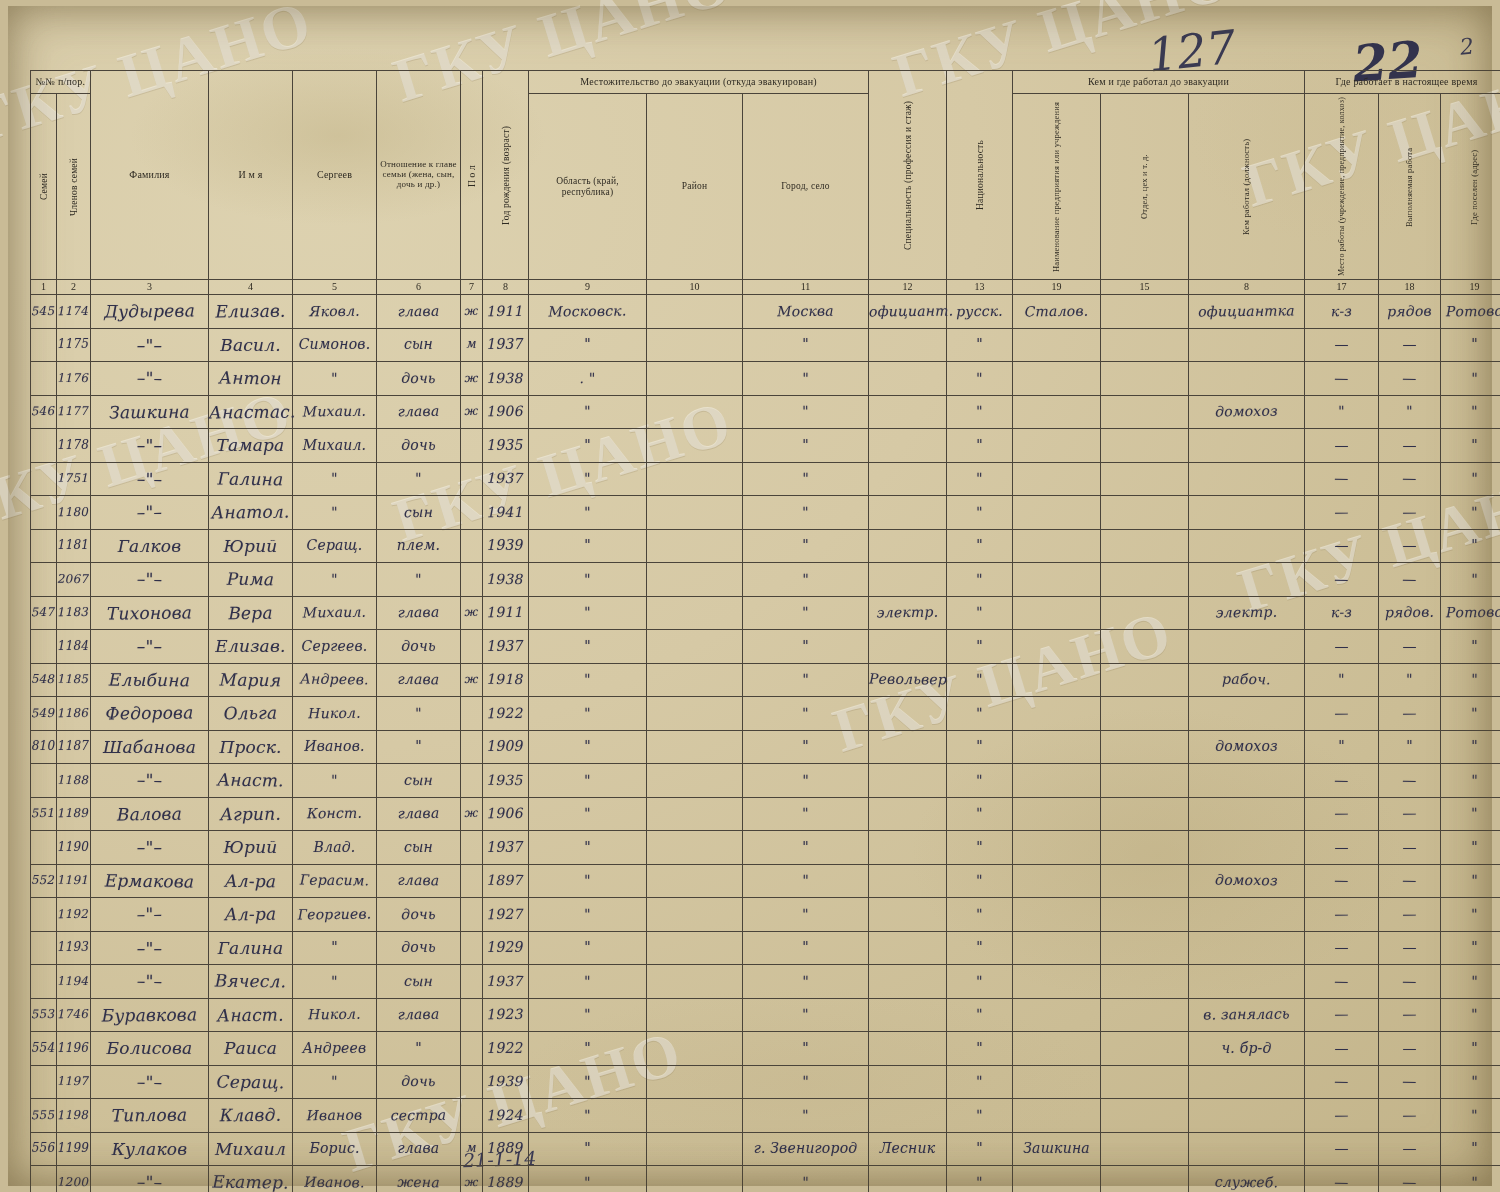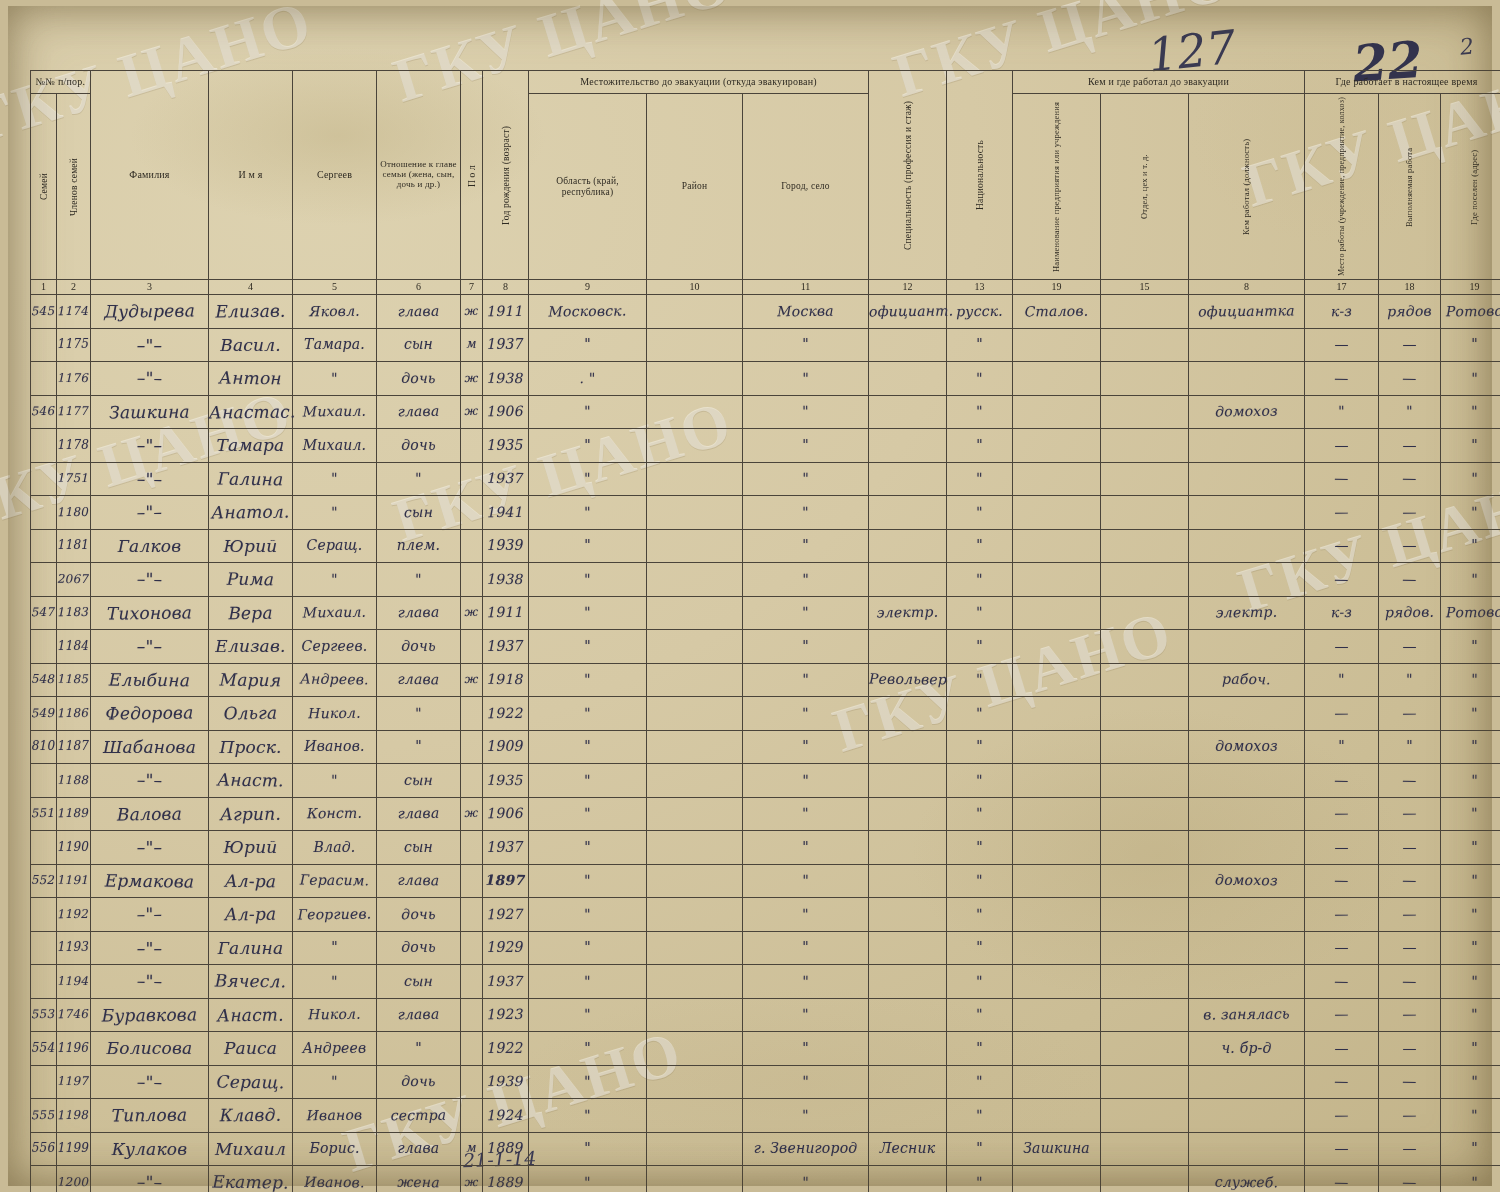--- a/index.html
+++ b/index.html
@@ -274,21 +274,21 @@
           <td>
             <span class="hw xs" style="transform: rotate(0deg);">1175</span>
           </td>
           <td>
             <span class="hw" style="transform: rotate(0deg);">–"–</span>
           </td>
           <td>
             <span class="hw" style="transform: rotate(0deg);">Васил.</span>
           </td>
           <td>
-            <span class="hw sm" style="transform: rotate(0deg);">Тамара.</span>
+            <span class="hw sm" style="transform: rotate(0deg);">Симонов.</span>
           </td>
           <td>
             <span class="hw sm" style="transform: rotate(0deg);">сын</span>
           </td>
           <td>
             <span class="hw xs" style="transform: rotate(0deg);">м</span>
           </td>
           <td>
             <span class="hw sm" style="transform: rotate(0deg);">1937</span>
           </td>
@@ -1227,21 +1227,21 @@
           <td>
             <span class="hw sm" style="transform: rotate(0.7deg);">Герасим.</span>
           </td>
           <td>
             <span class="hw sm" style="transform: rotate(0.7deg);">глава</span>
           </td>
           <td>
             <span class="hw xs" style="transform: rotate(0.7deg);"></span>
           </td>
           <td>
-            <span class="hw sm" style="transform: rotate(0.7deg); font-weight: bold;">1897</span>
+            <span class="hw sm" style="transform: rotate(0.7deg);">1897</span>
           </td>
           <td>
             <span class="hw sm" style="transform: rotate(0.7deg);">"</span>
           </td>
           <td>
             <span class="hw sm" style="transform: rotate(0.7deg);"></span>
           </td>
           <td>
             <span class="hw sm" style="transform: rotate(0.7deg);">"</span>
           </td>

